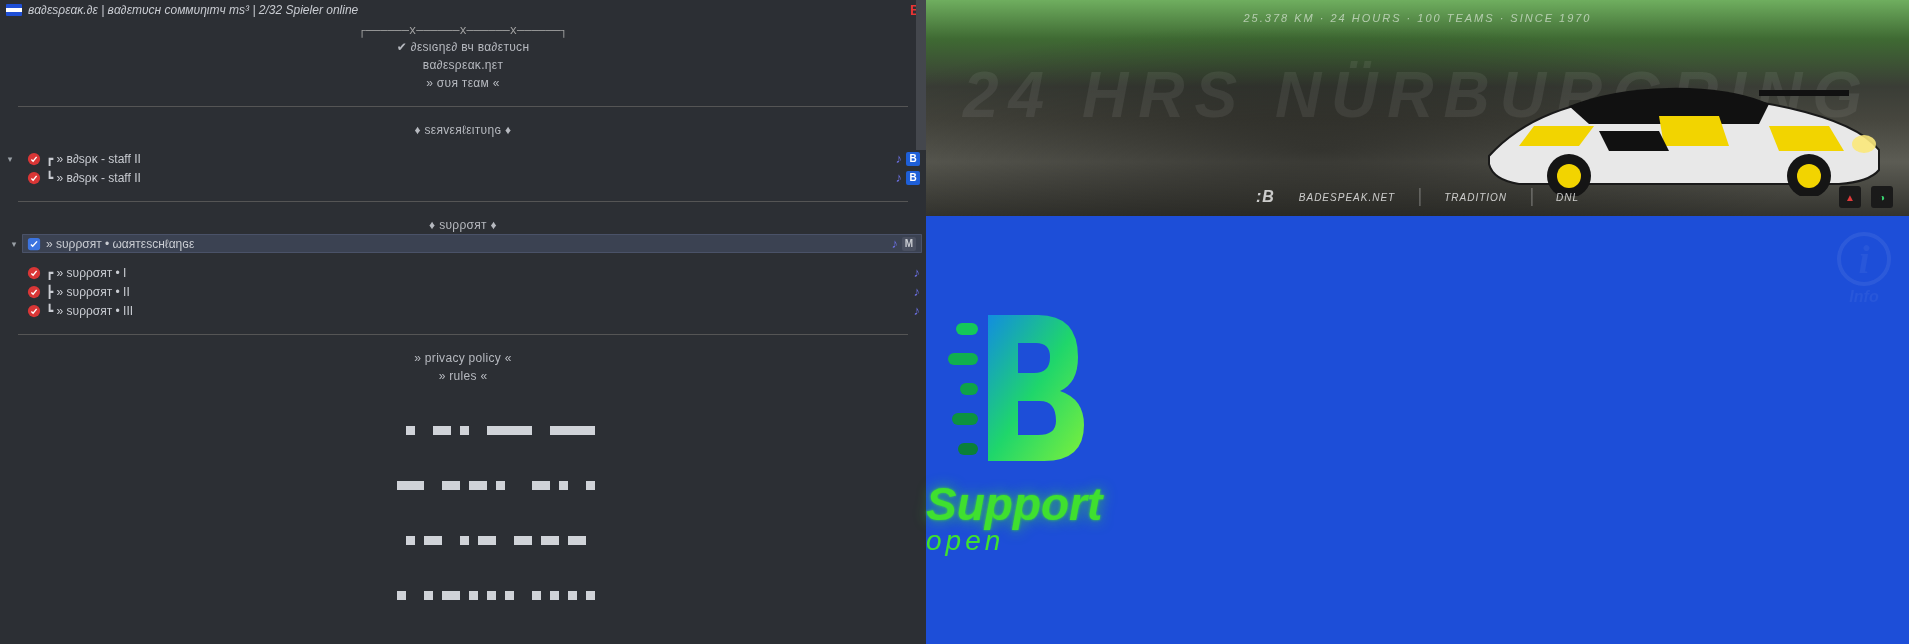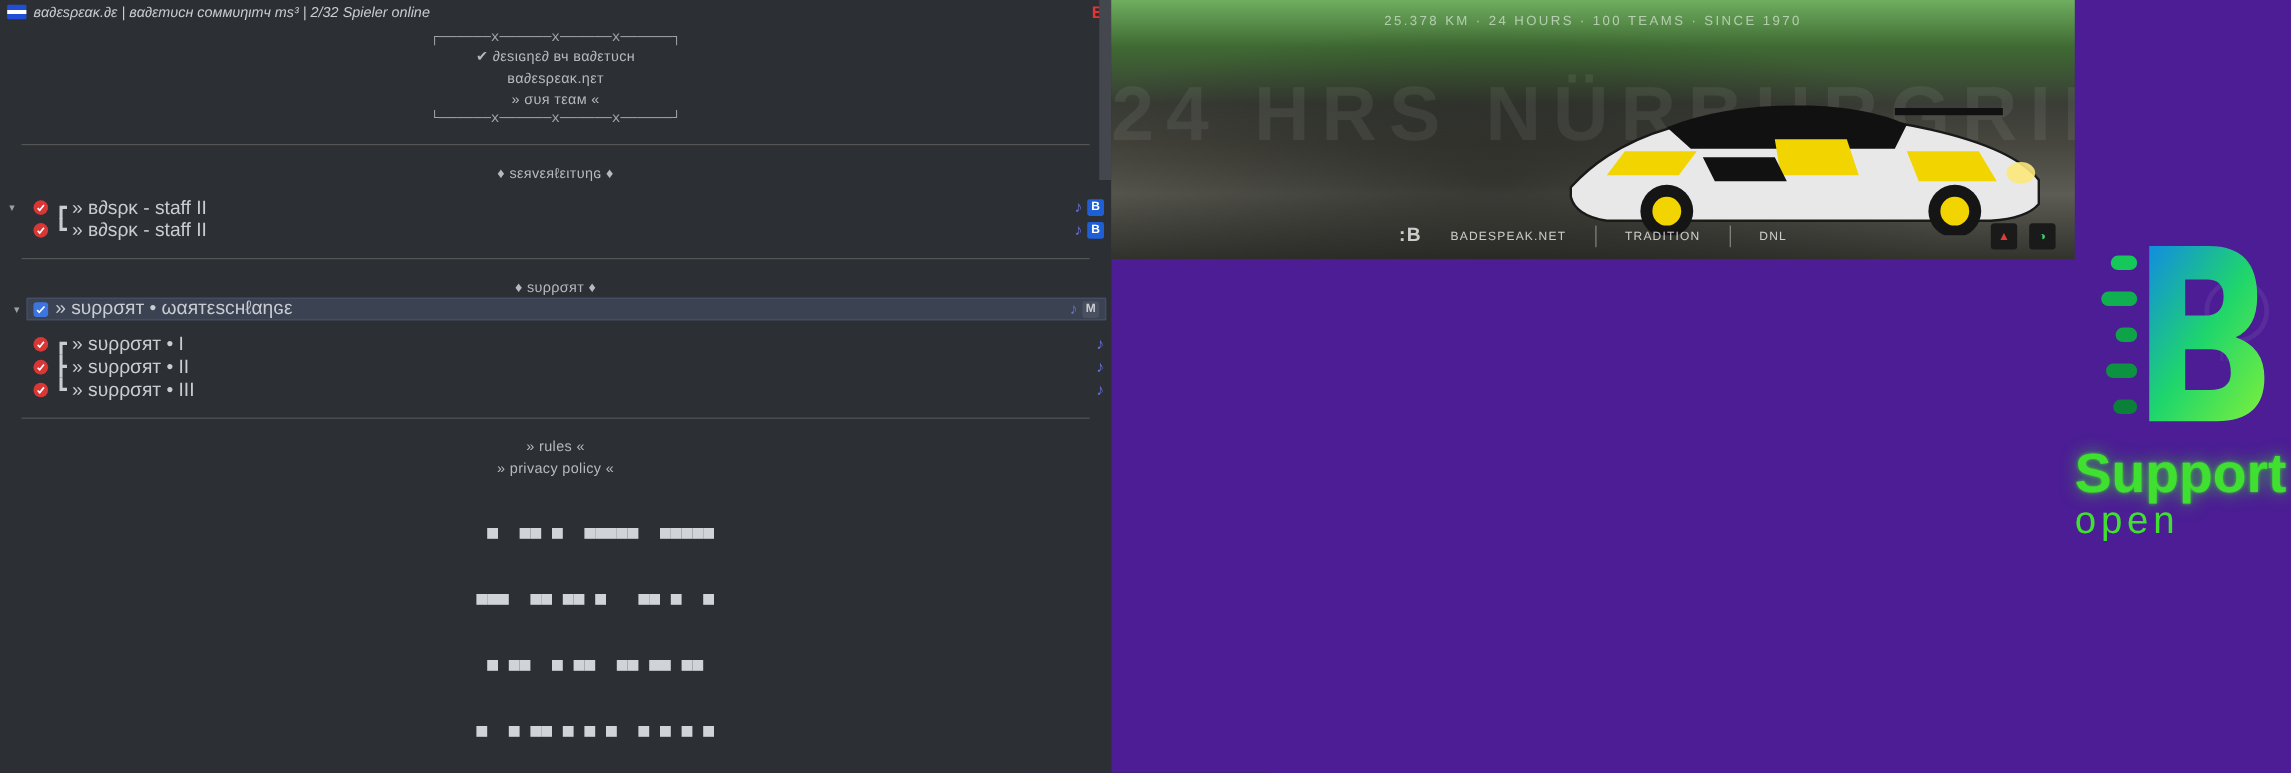--- a/index.html
+++ b/index.html
@@ -106,21 +106,21 @@
     width: 16px; height: 16px;
     margin-right: 4px;
     display: inline-flex;
     align-items: center;
     justify-content: center;
   }
   .ch-icon.red-shield svg { width: 14px; height: 14px; }
   .ch-icon.blue-check svg { width: 14px; height: 14px; }
   .channel-row .ch-label {
     color: #c9ccd2;
-    font-size: 16px;
+    font-size: 12px;
   }
   .channel-row .right-icons {
     margin-left: auto;
     display: flex;
     gap: 4px;
     align-items: center;
   }
   .right-icons .music-icon { color: #6a6fe0; font-size: 13px; }
   .right-icons .b-icon {
     background: #1e5fd8;
@@ -154,23 +154,24 @@
     white-space: pre;
     margin-top: 8px;
   }
   .ascii-art .blk { display:inline-block; width:9px; height:9px; background:#d0d3d8; margin:0 0px; }
   .ascii-art .gap { display:inline-block; width:9px; height:9px; background:transparent; }
 
   
   .right-panel {
     flex: 1;
     height: 100%;
-    background: #4c1d95;
-    display: flex;
-    flex-direction: row;
+    background: #1d4ed8;
+    display: flex;
+    flex-direction: column;
+    font-style: italic;
   }
   .banner {
     width: 100%;
     height: 216px;
     position: relative;
     overflow: hidden;
     background:
       radial-gradient(ellipse at 40% 70%, rgba(0,0,0,0.4) 0%, rgba(0,0,0,0) 60%),
       linear-gradient(180deg, #6fae5f 0%, #3f6a33 18%, #3a3d36 40%, #46463e 55%, #5c5c54 75%, #33332e 100%);
   }
@@ -276,21 +277,21 @@
     margin-bottom: 4px;
   }
   .support-title {
     font-size: 46px;
     font-weight: 800;
     color: #3fe02f;
     text-shadow: 0 0 14px rgba(63,224,47,0.7), 0 0 3px rgba(63,224,47,0.9);
     letter-spacing: 0px;
   }
   .support-status {
-    font-size: 32px;
+    font-size: 28px;
     font-weight: 300;
     color: #3fe02f;
     letter-spacing: 4px;
     margin-top: -6px;
   }
 </style>
 </head>
 <body>
 
 <div class="app">
@@ -303,21 +304,20 @@
       <span>вα∂εsρεακ.∂ε | вα∂εтυcн coммυηιтч тs³ | 2/32 Spieler online</span>
       <span class="brand-icon">B</span>
     </div>
 
     <div class="tree">
 
       <div class="ascii-box-top">┌──────x──────x──────x──────┐</div>
       <div class="spacer-text">✔ ∂εsιɢηε∂ вч вα∂εтυcн</div>
       <div class="spacer-text">вα∂εsρεακ.ηεт</div>
       <div class="spacer-text">» συя тεαм «</div>
-      <div class="ascii-box-bot">└──────x──────x──────x──────┘</div>
 
       <div class="spacer-divider"></div>
 
       <div class="spacer-text">♦ sεяvεяℓειтυηɢ ♦</div>
 
       <div style="height:10px"></div>
 
       <div class="channel-row">
         <span class="expand">▾</span>
         <span class="ch-icon red-shield">
@@ -400,22 +400,22 @@
             </svg>
         </span>
         <span class="ch-label">┗ » sυρρσят • III</span>
         <span class="right-icons">
             <span class="music-icon">♪</span>
           </span>
       </div>
 
       <div class="spacer-divider"></div>
 
+      <div class="spacer-text">» privacy policy «</div>
       <div class="spacer-text">» rules «</div>
-      <div class="spacer-text">» privacy policy «</div>
 
       <div class="ascii-art">
         <div>
           <span class="gap"></span><span class="blk"></span><span class="gap"></span><span class="gap"></span><span class="blk"></span><span class="blk"></span><span class="gap"></span><span class="blk"></span><span class="gap"></span><span class="gap"></span><span class="blk"></span><span class="blk"></span><span class="blk"></span><span class="blk"></span><span class="blk"></span><span class="gap"></span><span class="gap"></span><span class="blk"></span><span class="blk"></span><span class="blk"></span><span class="blk"></span><span class="blk"></span>
         </div>
         <div>
           <span class="blk"></span><span class="blk"></span><span class="blk"></span><span class="gap"></span><span class="gap"></span><span class="blk"></span><span class="blk"></span><span class="gap"></span><span class="blk"></span><span class="blk"></span><span class="gap"></span><span class="blk"></span><span class="gap"></span><span class="gap"></span><span class="gap"></span><span class="blk"></span><span class="blk"></span><span class="gap"></span><span class="blk"></span><span class="gap"></span><span class="gap"></span><span class="blk"></span>
         </div>
         <div>
           <span class="gap"></span><span class="blk"></span><span class="gap"></span><span class="blk"></span><span class="blk"></span><span class="gap"></span><span class="gap"></span><span class="blk"></span><span class="gap"></span><span class="blk"></span><span class="blk"></span><span class="gap"></span><span class="gap"></span><span class="blk"></span><span class="blk"></span><span class="gap"></span><span class="blk"></span><span class="blk"></span><span class="gap"></span><span class="blk"></span><span class="blk"></span><span class="gap"></span>

